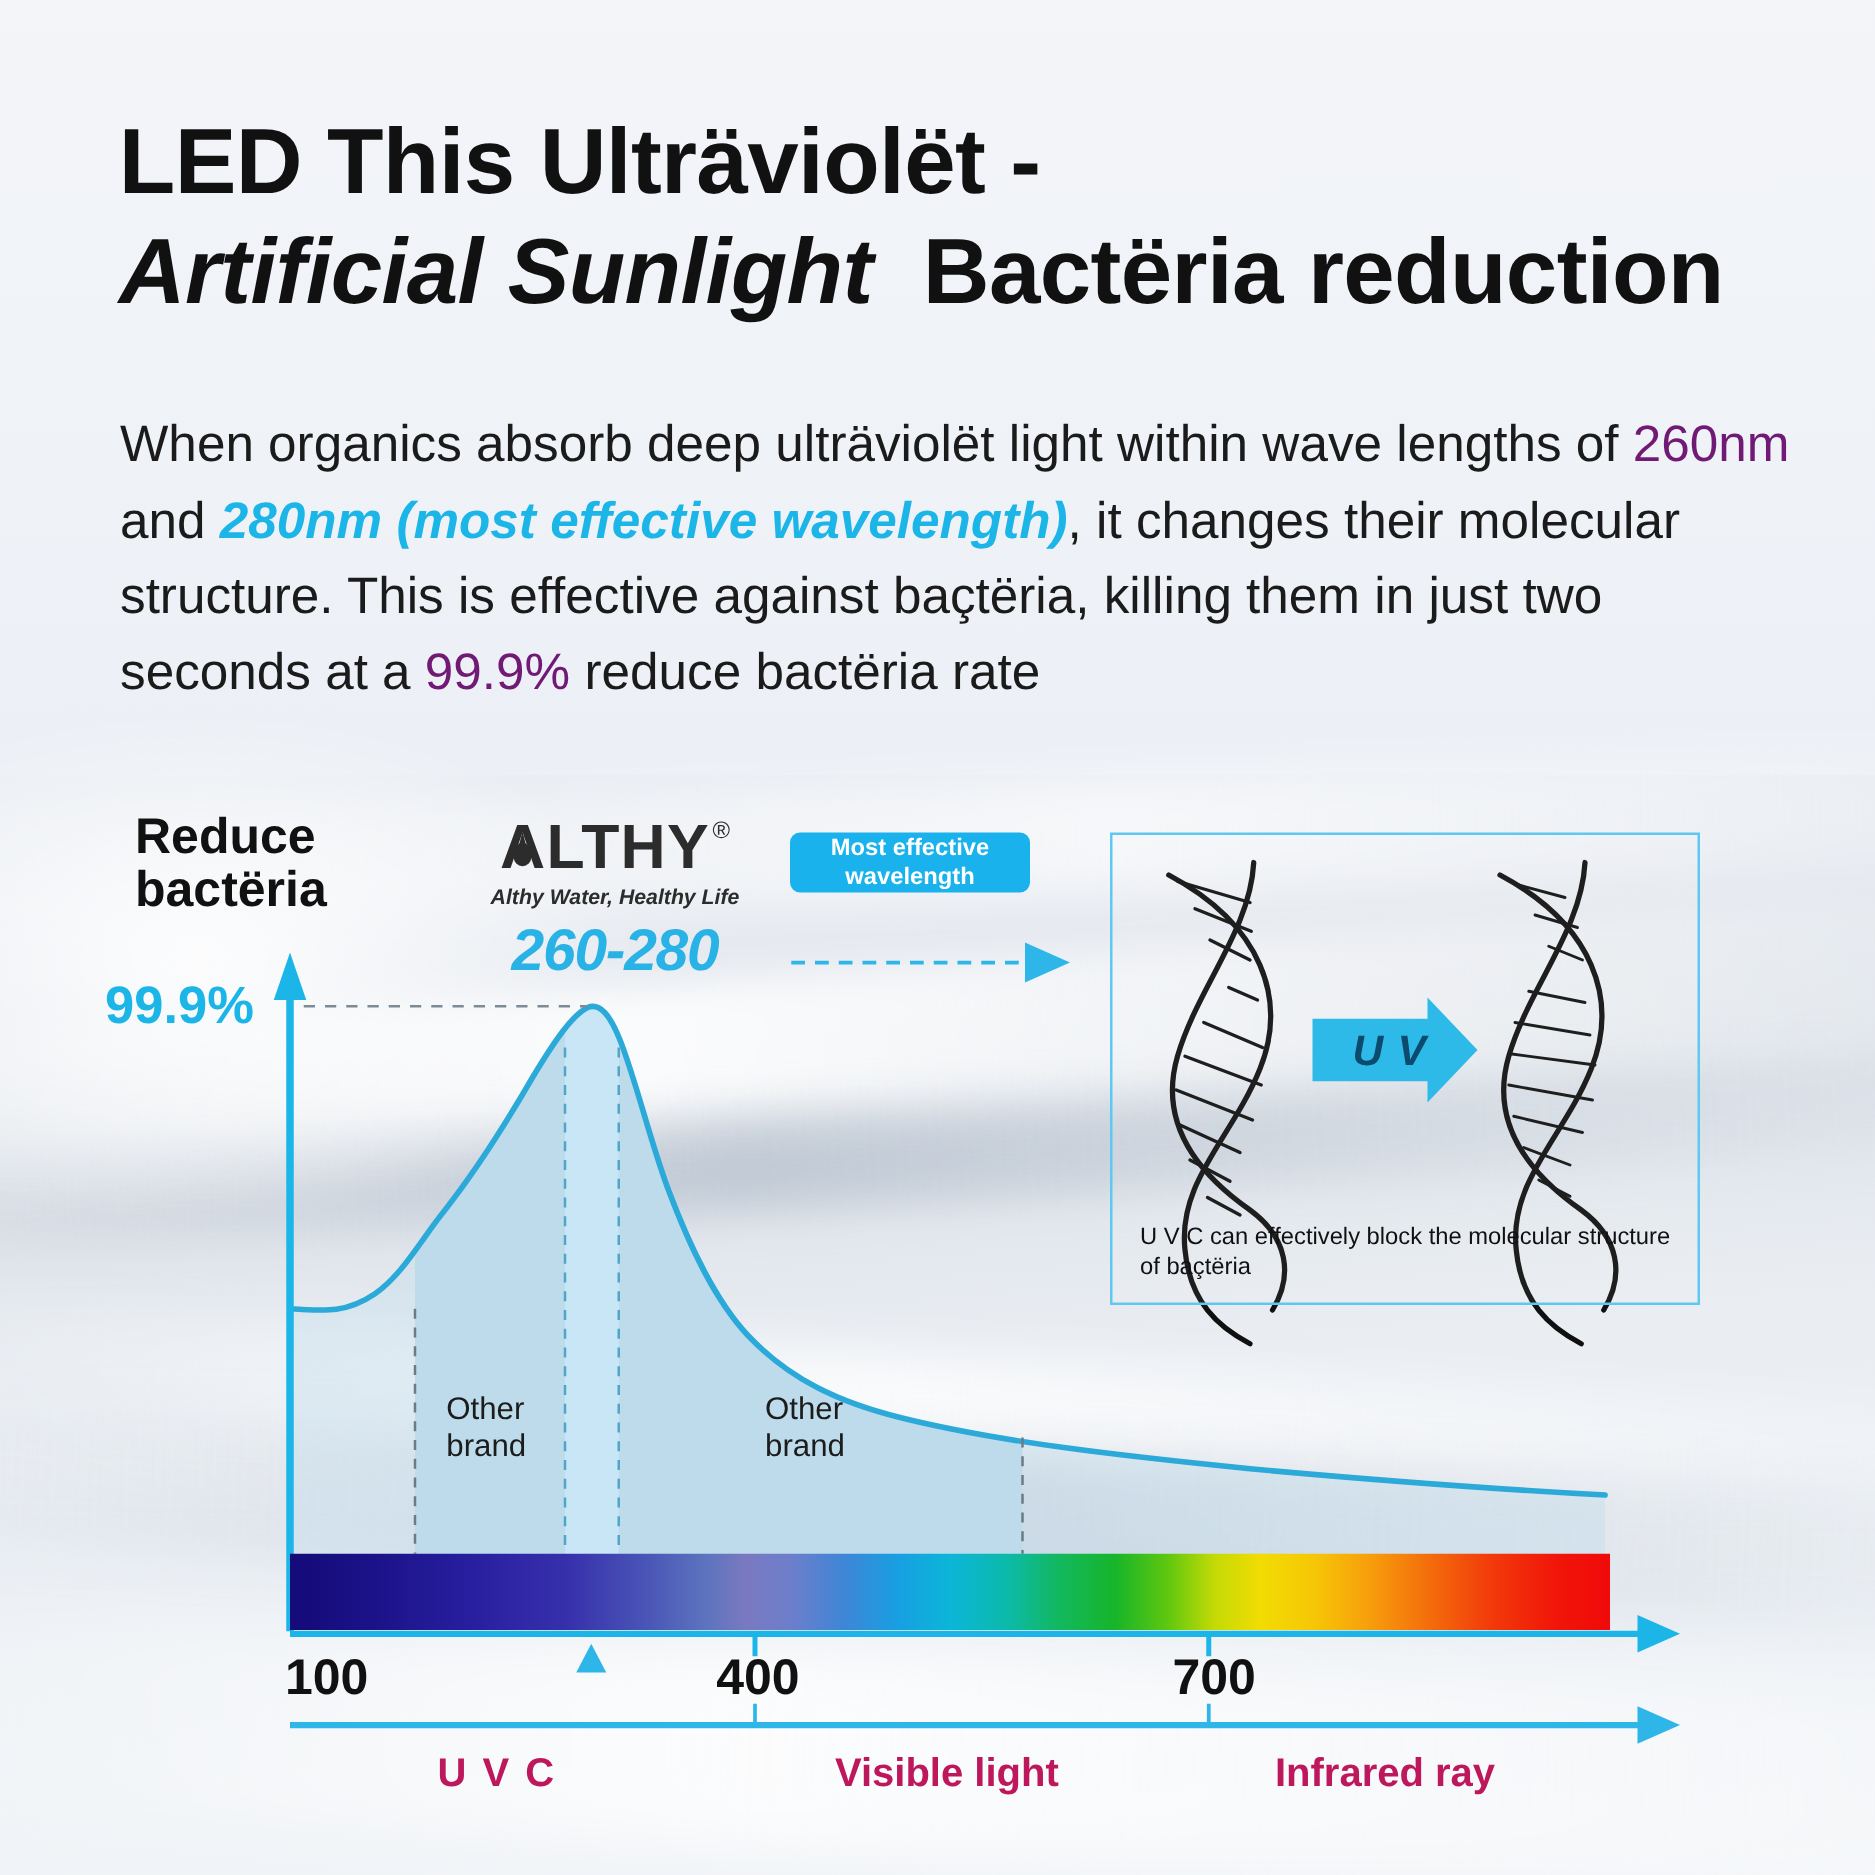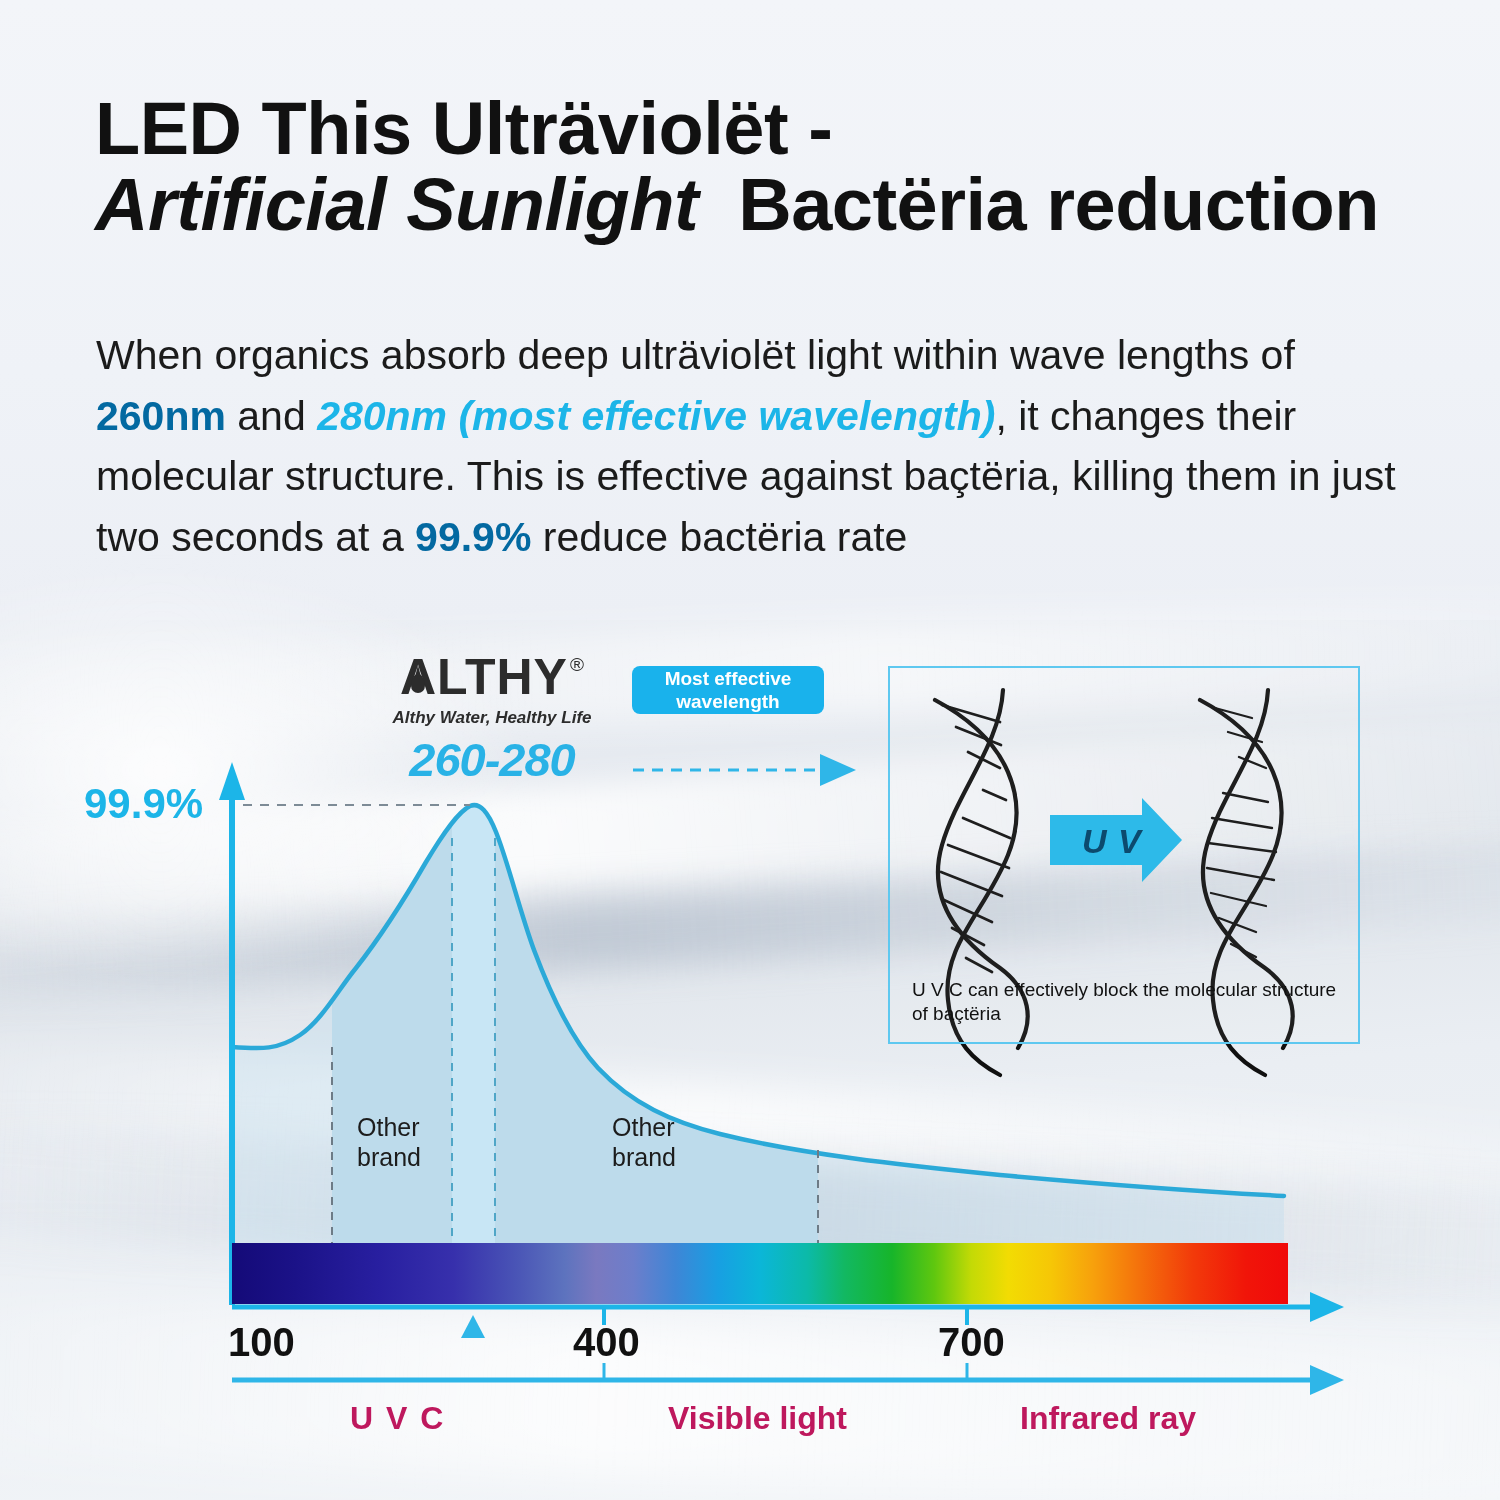--- a/index.html
+++ b/index.html
@@ -27,27 +27,27 @@
   .bg-top-white{position:absolute;left:0;top:0;width:1500px;height:620px;background:linear-gradient(180deg,#f3f5f9 0%,#eff2f7 60%,#eceff5 100%);}
   .bg-glowL{position:absolute;left:-220px;top:560px;width:760px;height:420px;border-radius:50%;
     background:radial-gradient(ellipse at center,rgba(255,255,255,.9) 0%,rgba(255,255,255,0) 70%);filter:blur(10px);}
 
   
   .title{
     position:absolute;left:95px;top:92px;width:1360px;
     font-weight:700;color:#111;letter-spacing:-.5px;line-height:1.0;
   }
   .title .l1{display:block;font-size:74px;}
-  .title .l2{display:block;font-size:74px;margin-top:2px;}
+  .title .l2{display:block;font-size:74px;margin-top:14px;}
   .title .ital{font-style:italic;}
   .para{
     position:absolute;left:96px;top:325px;width:1340px;
     font-size:41px;line-height:1.48;color:#1b1b1b;font-weight:400;
   }
-  .para b{color:#0369a1;font-weight:700;}
+  .para b{color:#701a75;font-weight:400;}
   .para .bi{color:#1CB5E8;font-weight:700;font-style:italic;}
 
   
   .reduce-lbl{
     position:absolute;left:108px;top:648px;width:250px;
     font-size:40px;font-weight:700;color:#111;line-height:1.08;
   }
   .pct-lbl{
     position:absolute;left:84px;top:780px;width:150px;text-align:left;
     font-size:42px;font-weight:700;color:#1CB5E8;
@@ -275,20 +275,21 @@
         <line x1="1219" y1="918" x2="1256" y2="932"></line>
         <line x1="1231" y1="944" x2="1256" y2="957"></line>
       </g>
     </g>
 
     <g>
       <path d="M1050,815 L1142,815 L1142,798 L1182,840 L1142,882 L1142,865 L1050,865 Z" fill="#20B6E8"></path>
     </g>
   </svg>
 
+  <div class="reduce-lbl">Reduce<br>bactëria</div>
   <div class="pct-lbl">99.9%</div>
 
   <div class="logo">
     <div class="logo-row">
       <span class="logo-word">
         <span>ALTHY</span>
         <span class="logo-drop"></span>
       </span>
       <span class="logo-reg">®</span>
     </div>

